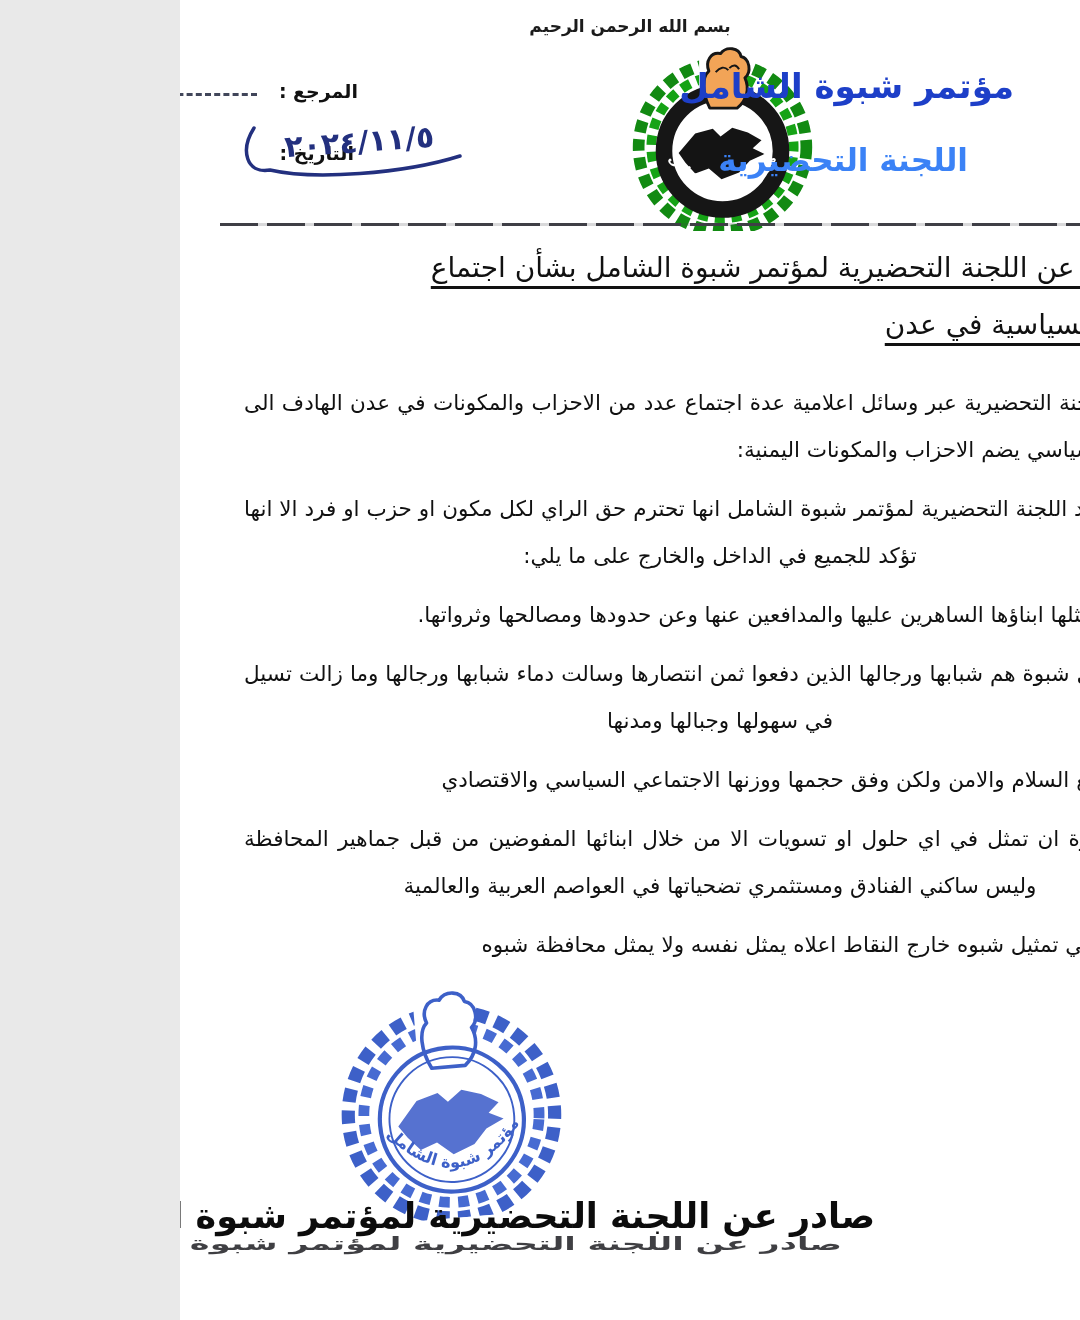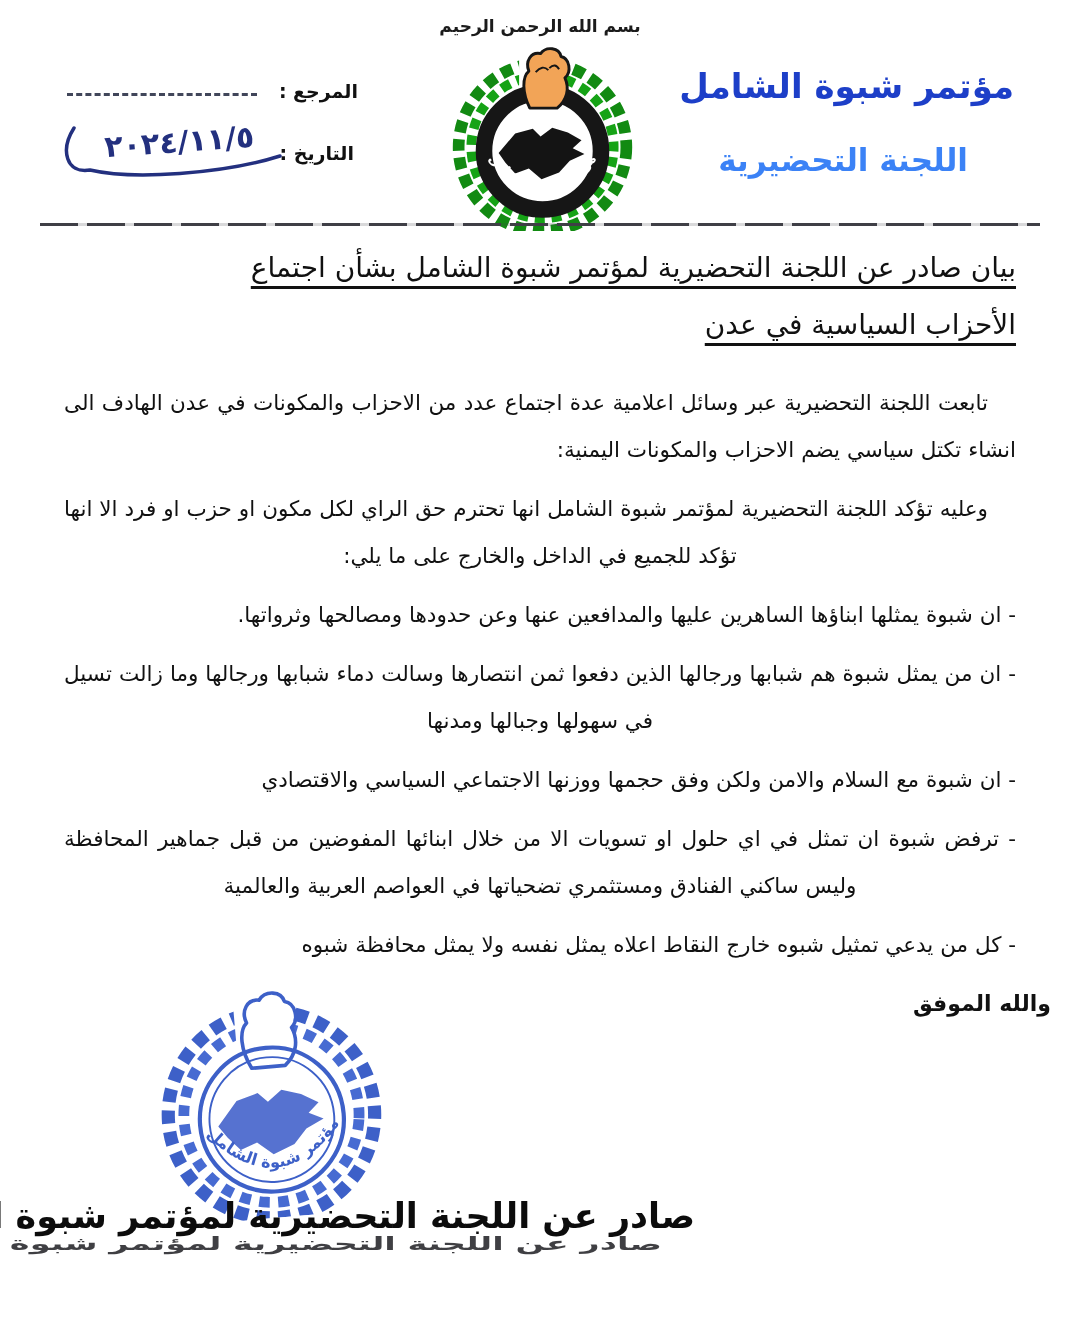--- a/index.html
+++ b/index.html
@@ -1,16 +1,16 @@
 <!DOCTYPE html>
 <html lang="ar" dir="rtl"><head>
 <meta charset="utf-8">
 <style>
   html,body{margin:0;padding:0;background:#e9e9e9;}
-  .page{position:relative;width:1080px;height:1320px;background:#ffffff;overflow:hidden;
+  .page{position:relative;width:900px;height:1320px;background:#ffffff;overflow:hidden;
         font-family:"DejaVu Sans","Liberation Sans",sans-serif;direction:rtl;color:#111;}
 
   
   .basmala{position:absolute;top:16px;right:0;left:0;text-align:center;
            font-size:17px;font-weight:700;color:#1b1b1b;}
   .logo-wrap{position:absolute;top:36px;left:440px;width:205px;height:195px;}
   .org-title{position:absolute;top:66px;right:66px;font-size:34px;font-weight:900;
              color:#1d3fc8;letter-spacing:1px;}
   .org-subtitle{position:absolute;top:142px;right:112px;font-size:31px;font-weight:700;
                 color:#3b82f6;letter-spacing:1px;}

